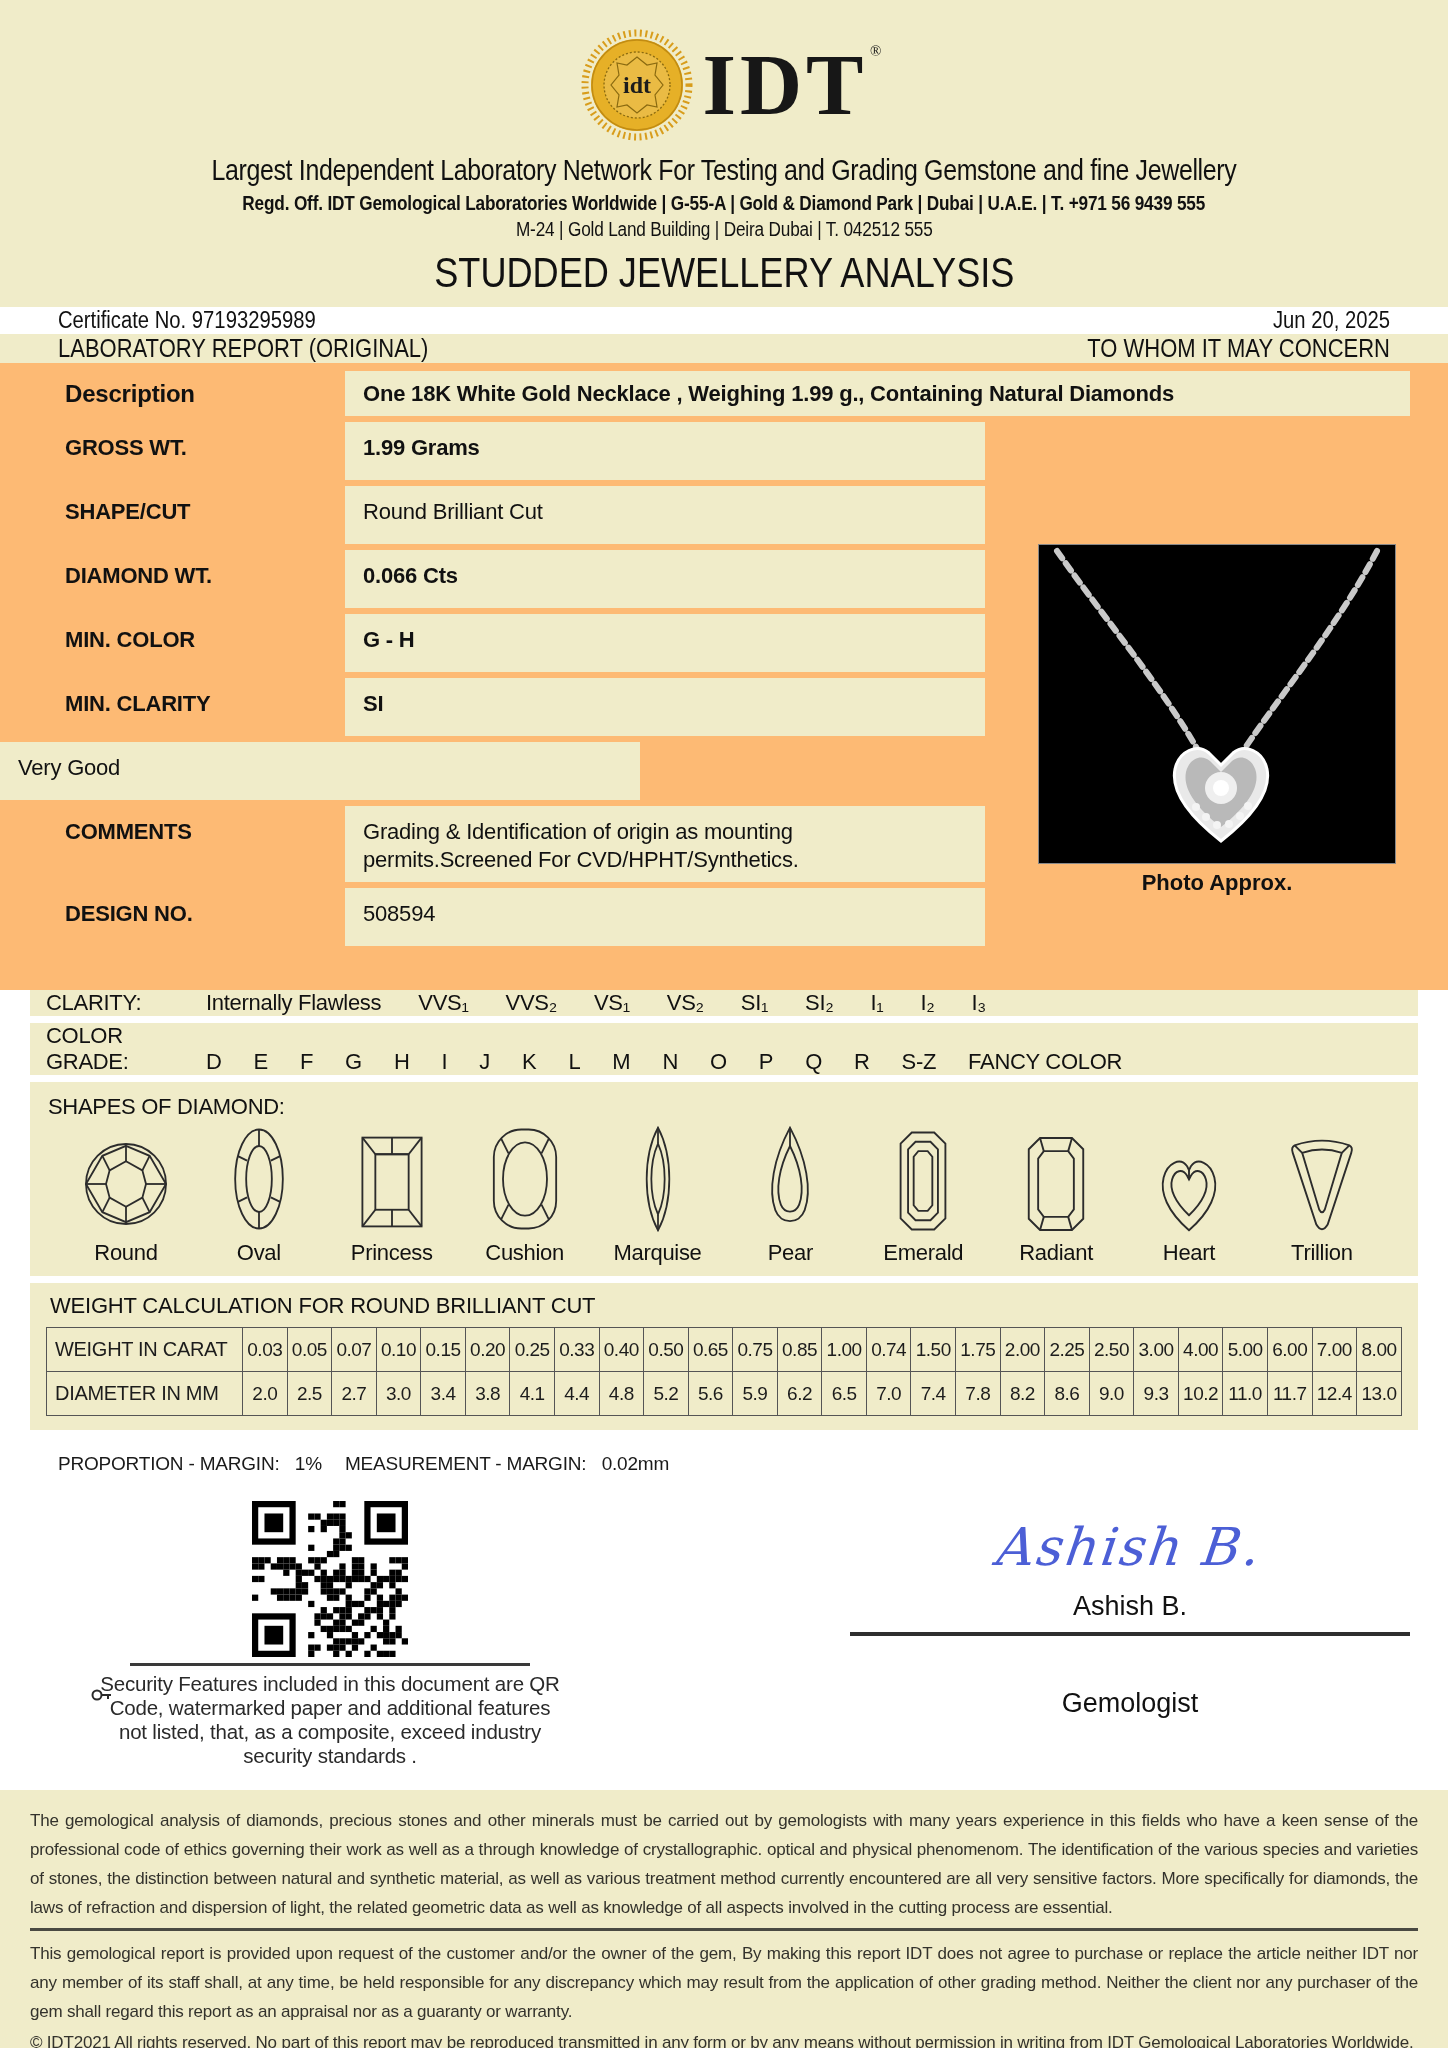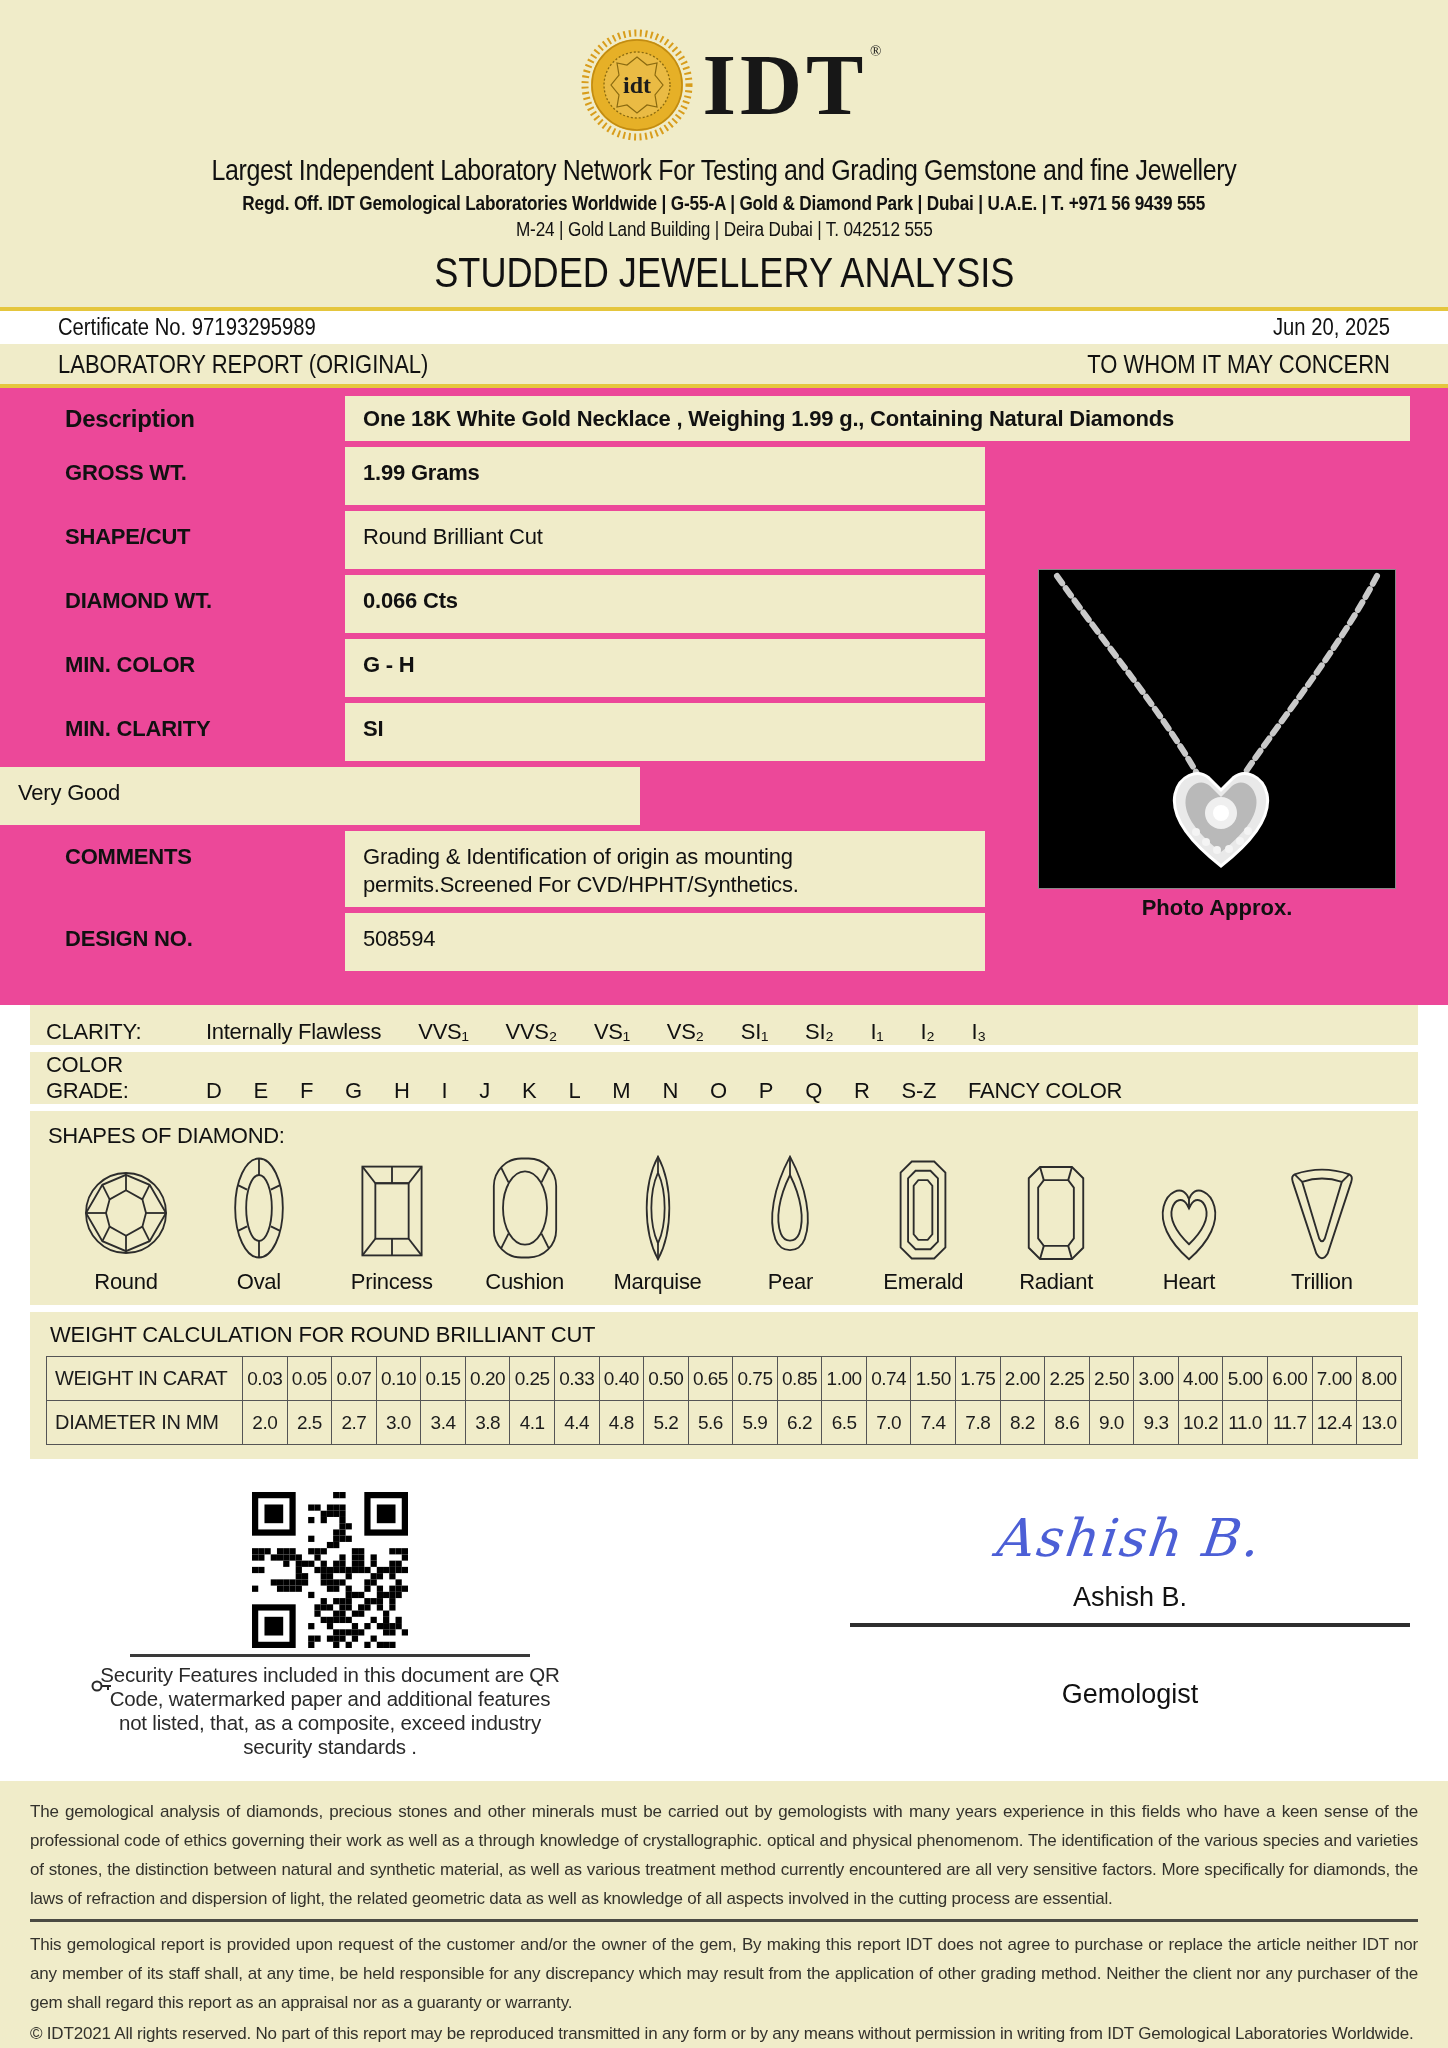--- a/index.html
+++ b/index.html
@@ -19,21 +19,21 @@
   .cond { display:inline-block; transform:scaleX(0.86); transform-origin:center center; white-space:nowrap; }
   .cond-l { display:inline-block; transform:scaleX(0.88); transform-origin:left center; white-space:nowrap; }
   .cond-r { display:inline-block; transform:scaleX(0.88); transform-origin:right center; white-space:nowrap; }
   .gold-rule { height:5px; background:#e5c63d; }
 
   
   .cert-row { background:#fff; display:flex; justify-content:space-between; align-items:center; padding:0 58px; height:46px; font-size:23px; }
   .type-row { background:#f0ecc9; display:flex; justify-content:space-between; align-items:center; padding:0 58px; height:54px; font-size:25px; }
 
   
-  .details { position:relative; background:#ec4899; padding-top:8px; padding-bottom:28px; }
+  .details { position:relative; background:#fdba74; padding-top:8px; padding-bottom:38px; }
   .detail-row { display:flex; margin-bottom:6px; }
   .detail-label { width:345px; padding-left:65px; padding-top:13px; font-weight:700; font-size:22px; letter-spacing:-0.2px; }
   .detail-value { width:640px; background:#f0ecc9; padding:12px 18px 8px 18px; font-size:22px; min-height:58px; letter-spacing:-0.2px; line-height:28px; }
   .detail-row.wide .detail-value { width:1065px; min-height:44px; padding-top:9px; }
   .detail-row.wide .detail-label { padding-top:9px; font-size:24px; }
   .detail-row.bold .detail-value { font-weight:700; }
   .photo-wrap { position:absolute; left:1038px; top:181px; width:358px; }
   .photo-frame { width:358px; height:320px; background:#000; border:1px solid #888; }
   .photo-caption { text-align:center; font-weight:700; font-size:22px; margin-top:6px; }
 
@@ -359,20 +359,24 @@
             <td>10.2</td>
             <td>11.0</td>
             <td>11.7</td>
             <td>12.4</td>
             <td>13.0</td>
           </tr>
     </tbody>
       </table>
   </div>
 
+  <div class="margins-line">
+    <b><span>PROPORTION - MARGIN:</span>&nbsp;&nbsp;&nbsp;<span>1%</span></b>
+    <b><span>MEASUREMENT - MARGIN:</span>&nbsp;&nbsp;&nbsp;<span>0.02mm</span></b>
+  </div>
 
   <div class="bottom-flex">
     <div class="qr-col">
       <svg id="qr-svg" class="qr-box" viewBox="0 0 150 150">
           <rect x="78" y="0" width="6" height="6" fill="#000"></rect>
           <rect x="84" y="0" width="6" height="6" fill="#000"></rect>
           <rect x="54" y="12" width="6" height="6" fill="#000"></rect>
           <rect x="60" y="12" width="6" height="6" fill="#000"></rect>
           <rect x="72" y="12" width="6" height="6" fill="#000"></rect>
           <rect x="78" y="12" width="6" height="6" fill="#000"></rect>

